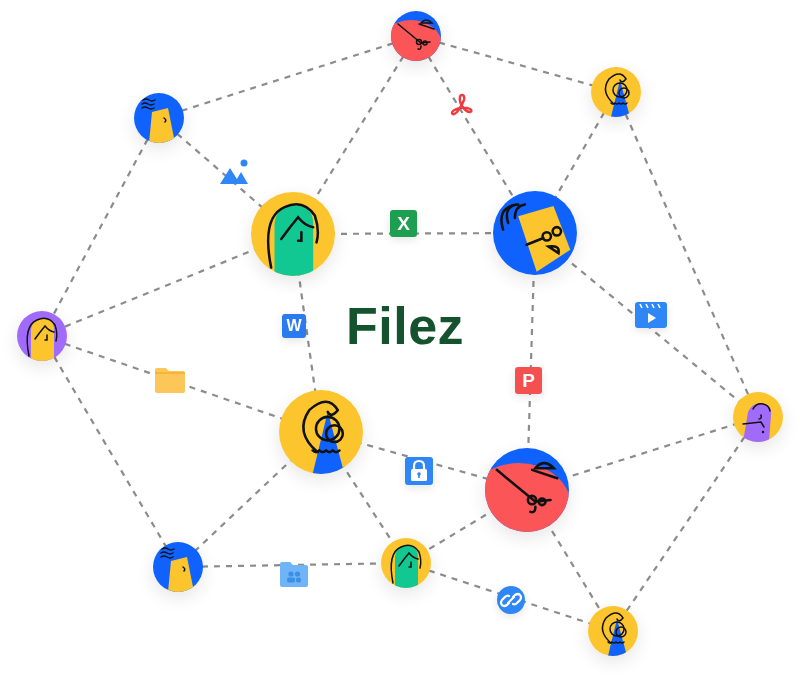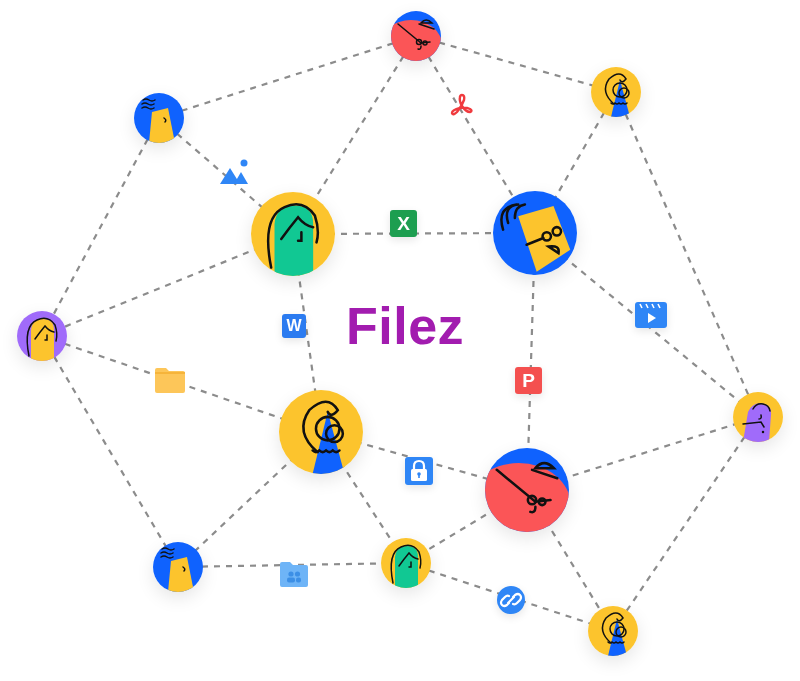--- a/index.html
+++ b/index.html
@@ -1,21 +1,21 @@
 <!DOCTYPE html>
 <html><head>
 <meta charset="utf-8">
 <style>
   html, body { margin: 0; padding: 0; background: #ffffff; }
   body { width: 800px; height: 681px; position: relative; overflow: hidden; font-family: "DejaVu Sans", sans-serif; }
   #canvas { position: absolute; left: 0; top: 0; width: 800px; height: 681px; }
   .brand {
     position: absolute; left: 346px; top: 300px;
     font-family: "Liberation Sans", sans-serif; font-weight: 700;
-    font-size: 52px; letter-spacing: 0.5px; color: #a21caf; line-height: 1;
+    font-size: 52px; letter-spacing: 0.5px; color: #14532d; line-height: 1;
   }
   .node { position: absolute; border-radius: 50%; overflow: hidden; box-shadow: 0 6px 18px rgba(0,0,0,0.10); }
   .node svg { position: absolute; left: 0; top: 0; width: 100%; height: 100%; }
   .fileicon { position: absolute; display: flex; align-items: center; justify-content: center; border-radius: 3px;
     color: #fff; font-family: "Liberation Sans", sans-serif; font-weight: 700; box-shadow: 0 3px 8px rgba(0,0,0,0.10); }
   .fileicon svg { display: block; }
 </style>
 </head>
 <body>
 

